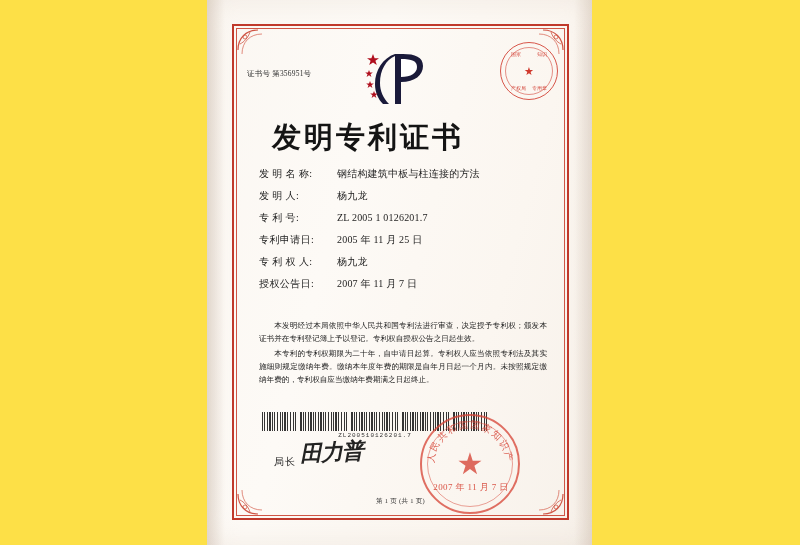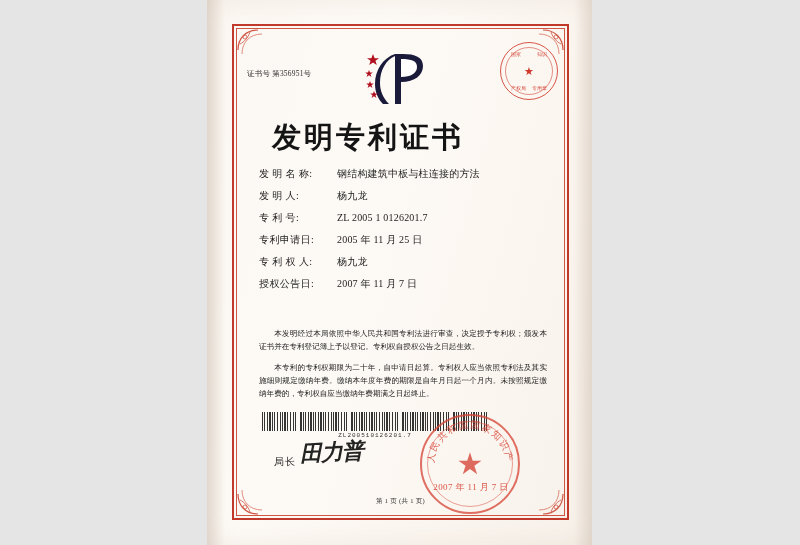--- a/index.html
+++ b/index.html
@@ -12,21 +12,21 @@
     background: #ffffff;
     font-family: "Liberation Serif", serif;
     overflow: hidden;
   }
 
   
   #certificate-page {
     position: relative;
     width: 800px;
     height: 545px;
-    background: #e5e5e5;
+    background: #fde047;
   }
 
   
   .sheet {
     position: absolute;
     left: 207px;
     top: 0px;
     width: 385px;
     height: 545px;
     background: linear-gradient(105deg, #fbf7f2 0%, #fdfaf6 35%, #fbf6f0 70%, #f7f1ea 100%);
@@ -176,21 +176,21 @@
     position: absolute;
     left: 259px;
     top: 319px;
     width: 288px;
     font-size: 7.6px;
     line-height: 1.72;
     color: #222;
     text-align: justify;
   }
   .body-text p {
-    margin: 8px 0 2px 0;
+    margin: 0 0 2px 0;
     text-indent: 2em;
   }
 
   
   .barcode-wrap {
     position: absolute;
     left: 262px;
     top: 412px;
     width: 226px;
     height: 19px;

